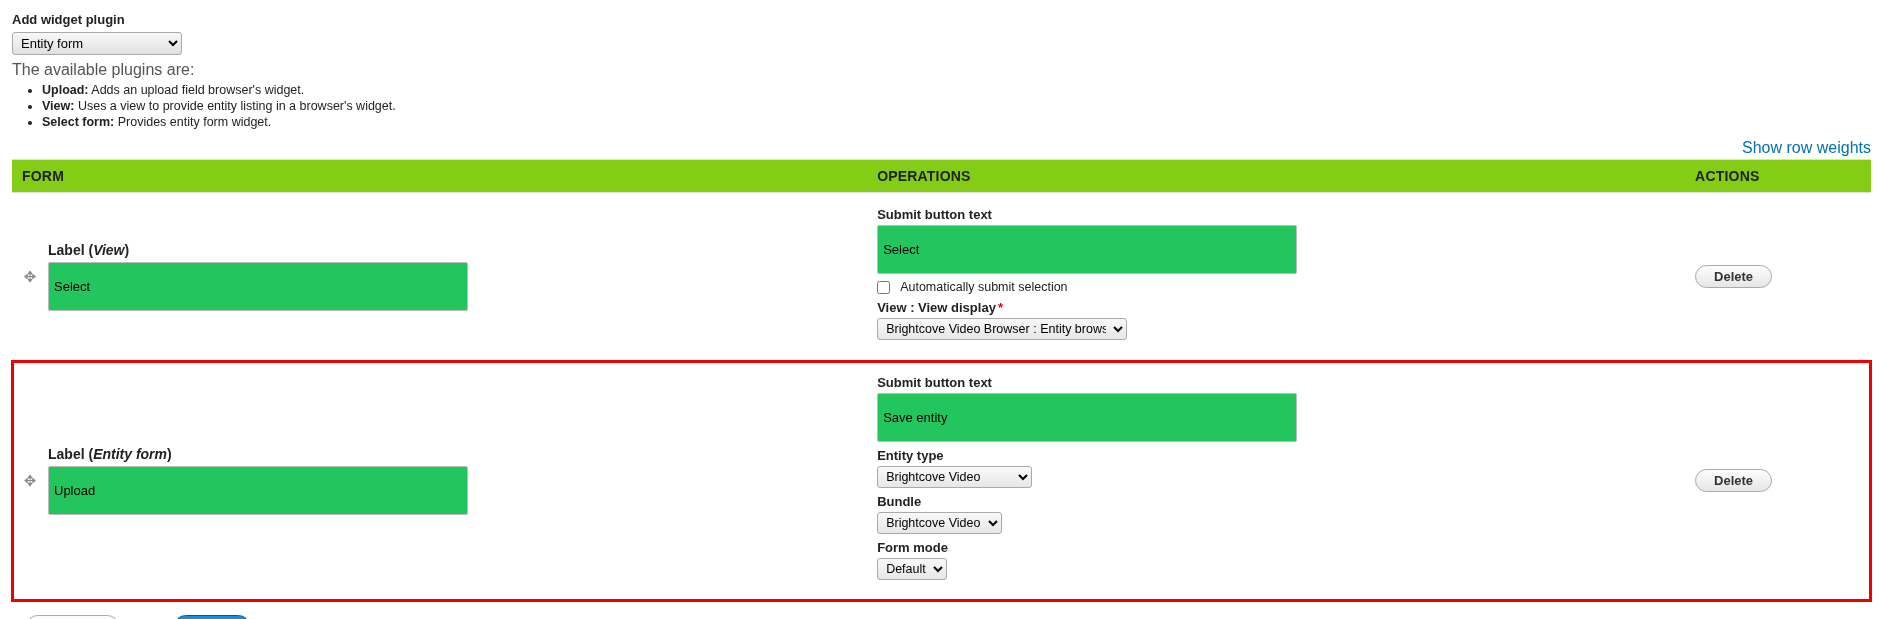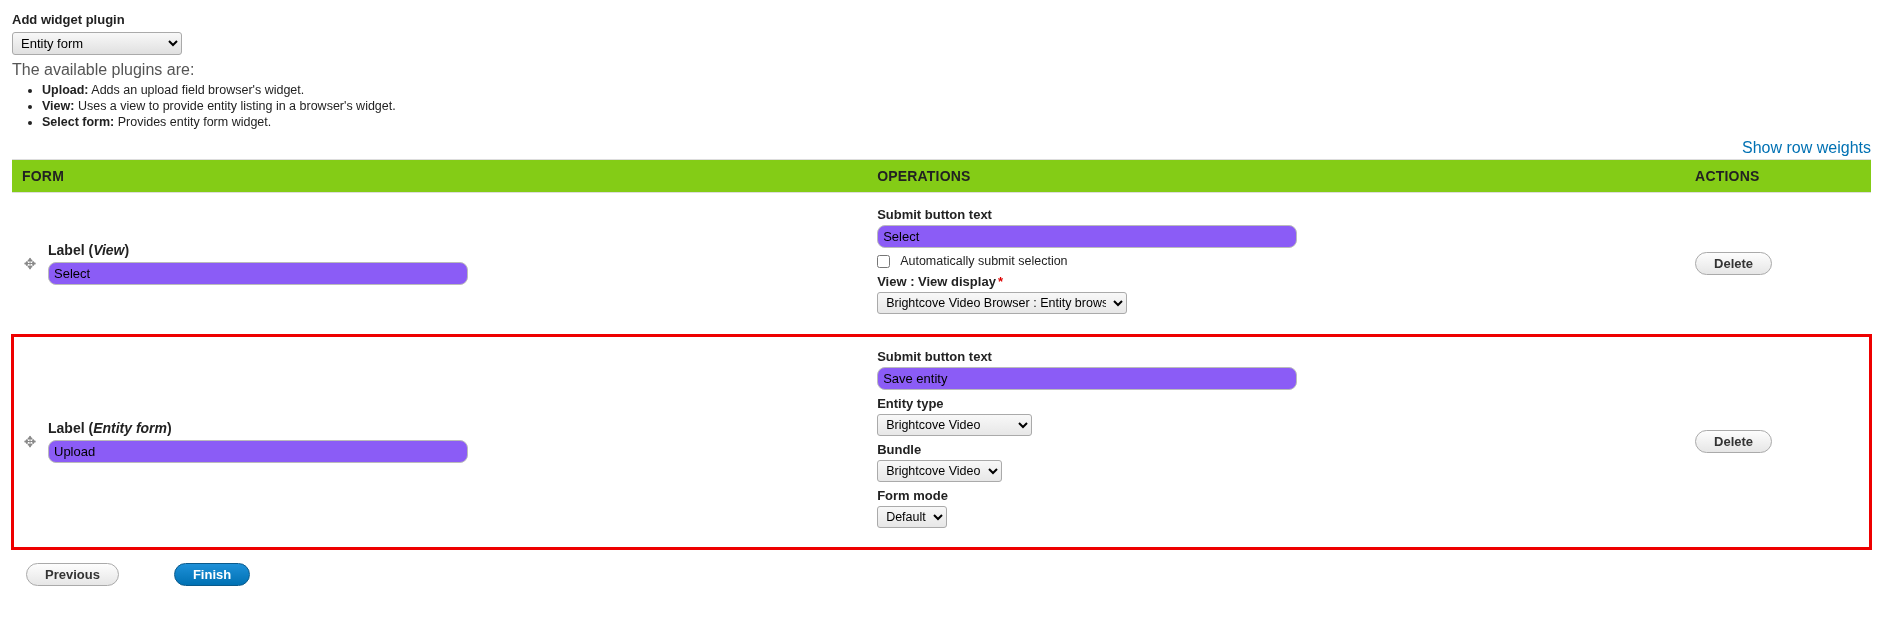--- a/index.html
+++ b/index.html
@@ -86,25 +86,25 @@
   .field-block { flex: 1; }
   .field-label {
     font-weight: bold;
     margin-bottom: 4px;
     font-size: 14px;
   }
   .field-label .paren-italic { font-style: italic; font-weight: bold; }
   input.text {
     width: 420px;
     max-width: 100%;
-    padding: 3px 5px;
+    padding: 16px 5px;
     font-size: 13px;
     border: 1px solid #bbb;
-    border-radius: 8px;
-    background: #8b5cf6;
+    border-radius: 2px;
+    background: #22c55e;
   }
   .ops-block .op-row { margin-bottom: 6px; }
   .ops-block .op-label {
     font-weight: bold;
     font-size: 13px;
     margin-bottom: 3px;
   }
   .ops-block select {
     font-size: 12.5px;
     padding: 2px 4px;

